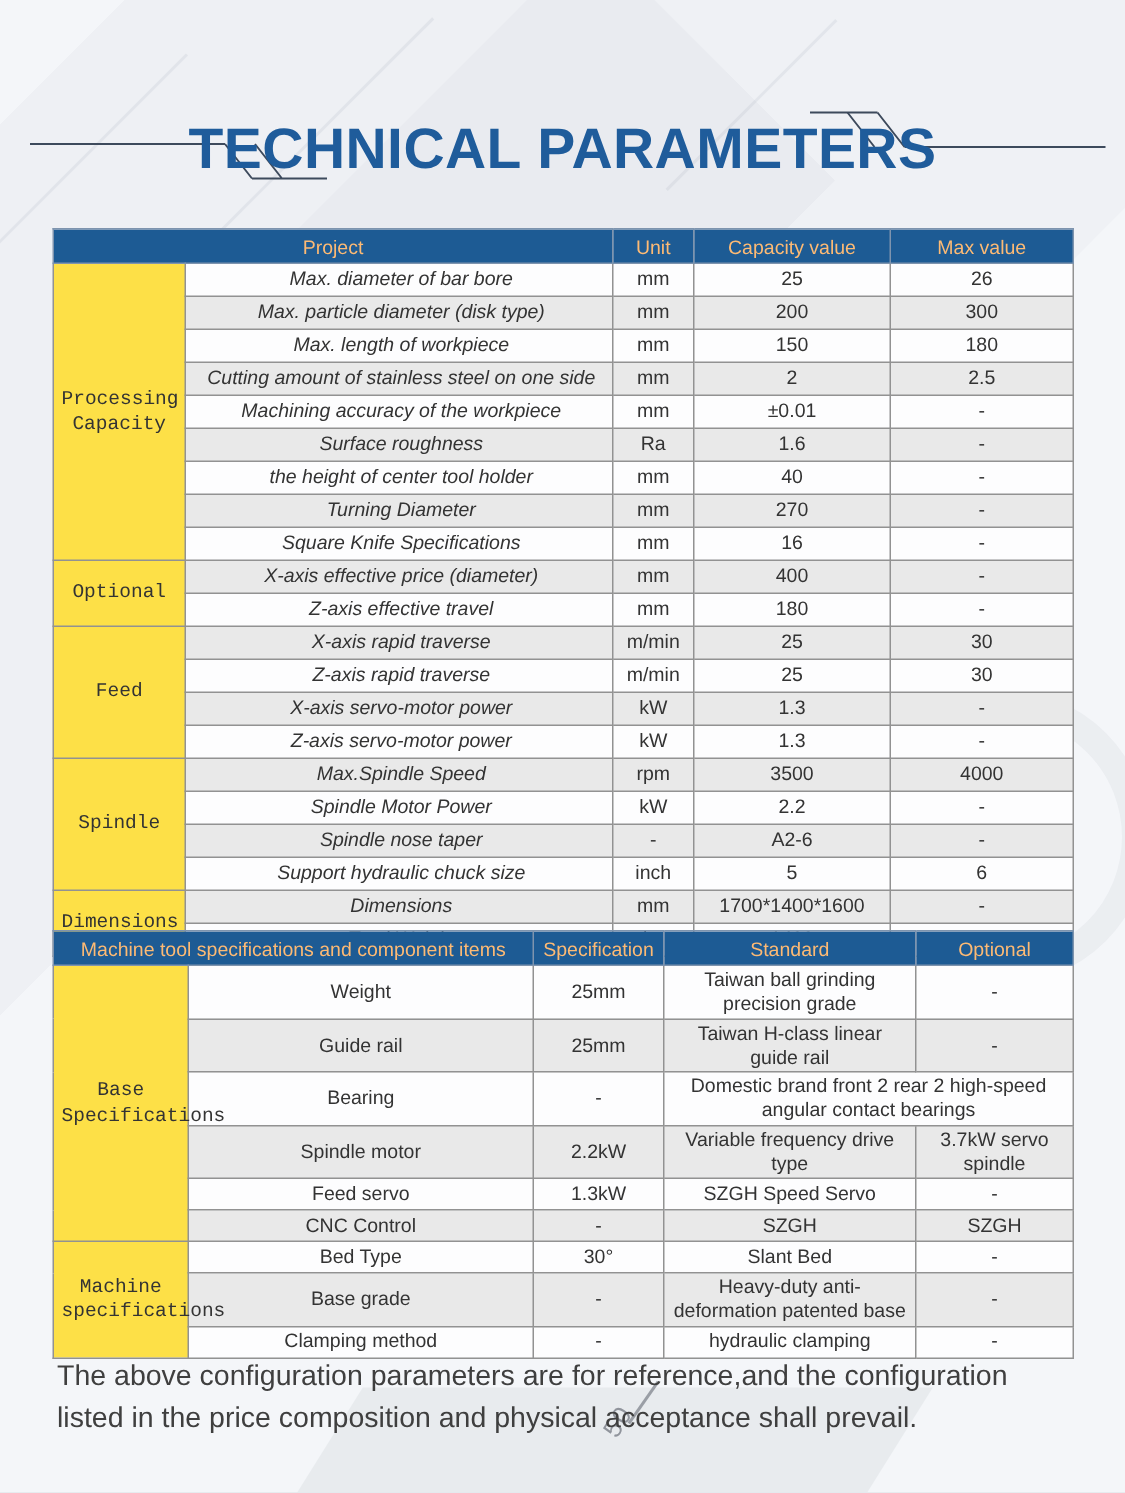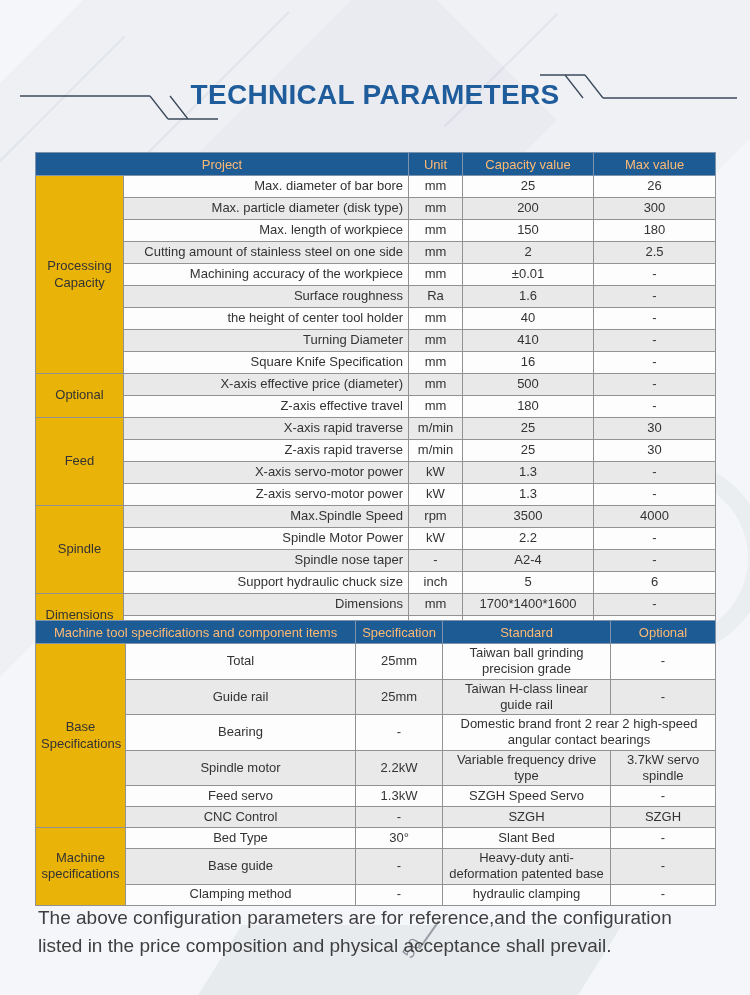--- a/index.html
+++ b/index.html
@@ -18,43 +18,43 @@
   .poly-light{background:rgba(222,226,230,0.55);transform:skewX(-32deg);}
   .bg-fifty{
     position:absolute;left:402px;top:938px;font-size:17px;color:#90949c;
     transform:rotate(-58deg);letter-spacing:1px;
   }
   .fifty-line{position:absolute;left:428px;top:918px;width:2px;height:34px;
     background:rgba(90,95,105,0.55);transform:rotate(35deg);}
   
   .title{
     position:absolute;top:79px;left:0;width:100%;text-align:center;
-    font-size:28px;font-weight:700;color:#1f5c9b;letter-spacing:0.3px;
+    font-size:38px;font-weight:700;color:#1f5c9b;letter-spacing:0.3px;
   }
   .title-svg{position:absolute;left:0;top:0;width:750px;height:150px;}
   
   table{
     position:absolute;left:35px;width:680px;
     border-collapse:collapse;table-layout:fixed;
   }
   #table1{top:152px;}
   #table2{top:620px;}
   th{
     background:#1d5b94;color:#fdba74;font-weight:400;font-size:13px;
     height:20px;border:1px solid #7e94ae;padding:1px 4px;
   }
   td{
     border:1px solid #929292;font-size:13px;color:#333333;
     text-align:center;height:19px;padding:1px 5px;
     background:#fdfdfe;line-height:1.25;vertical-align:middle;
   }
   #table2 td{height:18px;}
   tr.alt td{background:#e9e9e9;}
-  td.cat, tr.alt td.cat{background:#eab308;}
-  #table1 td.c0{text-align:right;padding-left:8px;}
+  td.cat, tr.alt td.cat{background:#fde047;font-family:Liberation Mono, monospace;}
+  #table1 td.c0{text-align:center;padding-left:8px;font-style:italic;}
   
   .footnote{
     position:absolute;left:38px;top:904px;width:676px;
     font-size:19px;color:#3f3f3f;line-height:1.45;text-align:left;
   }
 </style>
 </head>
 <body>
 
 <div class="page">
@@ -137,34 +137,34 @@
         </tr>
         <tr>
           <td class="c0">the height of center tool holder</td>
           <td class="c1">mm</td>
           <td class="c2">40</td>
           <td class="c3">-</td>
         </tr>
         <tr class="alt">
           <td class="c0">Turning Diameter</td>
           <td class="c1">mm</td>
-          <td class="c2">410</td>
-          <td class="c3">-</td>
-        </tr>
-        <tr>
-          <td class="c0">Square Knife Specification</td>
+          <td class="c2">270</td>
+          <td class="c3">-</td>
+        </tr>
+        <tr>
+          <td class="c0">Square Knife Specifications</td>
           <td class="c1">mm</td>
           <td class="c2">16</td>
           <td class="c3">-</td>
         </tr>
         <tr class="alt">
           <td rowspan="2" class="cat">Optional</td>
           <td class="c0">X-axis  effective price (diameter)</td>
           <td class="c1">mm</td>
-          <td class="c2">500</td>
+          <td class="c2">400</td>
           <td class="c3">-</td>
         </tr>
         <tr>
           <td class="c0">Z-axis effective  travel</td>
           <td class="c1">mm</td>
           <td class="c2">180</td>
           <td class="c3">-</td>
         </tr>
         <tr class="alt">
           <td rowspan="4" class="cat">Feed</td>
@@ -200,21 +200,21 @@
         </tr>
         <tr>
           <td class="c0">Spindle Motor Power</td>
           <td class="c1">kW</td>
           <td class="c2">2.2</td>
           <td class="c3">-</td>
         </tr>
         <tr class="alt">
           <td class="c0">Spindle nose taper</td>
           <td class="c1">-</td>
-          <td class="c2">A2-4</td>
+          <td class="c2">A2-6</td>
           <td class="c3">-</td>
         </tr>
         <tr>
           <td class="c0">Support hydraulic chuck size</td>
           <td class="c1">inch</td>
           <td class="c2">5</td>
           <td class="c3">6</td>
         </tr>
         <tr class="alt">
           <td rowspan="2" class="cat">Dimensions</td>
@@ -244,21 +244,21 @@
         <tr>
           <th colspan="2">Machine tool specifications and component items</th>
           <th>Specification</th>
           <th>Standard</th>
           <th>Optional</th>
         </tr>
       </thead>
       <tbody>
         <tr>
           <td rowspan="6" class="cat">Base Specifications</td>
-          <td class="c0">Total</td>
+          <td class="c0">Weight</td>
           <td class="c1">25mm</td>
           <td class="c2">Taiwan ball grinding precision grade</td>
           <td class="c3">-</td>
         </tr>
         <tr class="alt">
           <td class="c0">Guide rail</td>
           <td class="c1">25mm</td>
           <td class="c2">Taiwan H-class linear guide rail</td>
           <td class="c3">-</td>
         </tr>
@@ -286,21 +286,21 @@
           <td class="c3">SZGH</td>
         </tr>
         <tr>
           <td rowspan="3" class="cat">Machine specifications</td>
           <td class="c0">Bed Type</td>
           <td class="c1">30°</td>
           <td class="c2">Slant Bed</td>
           <td class="c3">-</td>
         </tr>
         <tr class="alt">
-          <td class="c0">Base guide</td>
+          <td class="c0">Base grade</td>
           <td class="c1">-</td>
           <td class="c2">Heavy-duty anti-deformation patented base</td>
           <td class="c3">-</td>
         </tr>
         <tr>
           <td class="c0">Clamping method</td>
           <td class="c1">-</td>
           <td class="c2">hydraulic clamping</td>
           <td class="c3">-</td>
         </tr>

